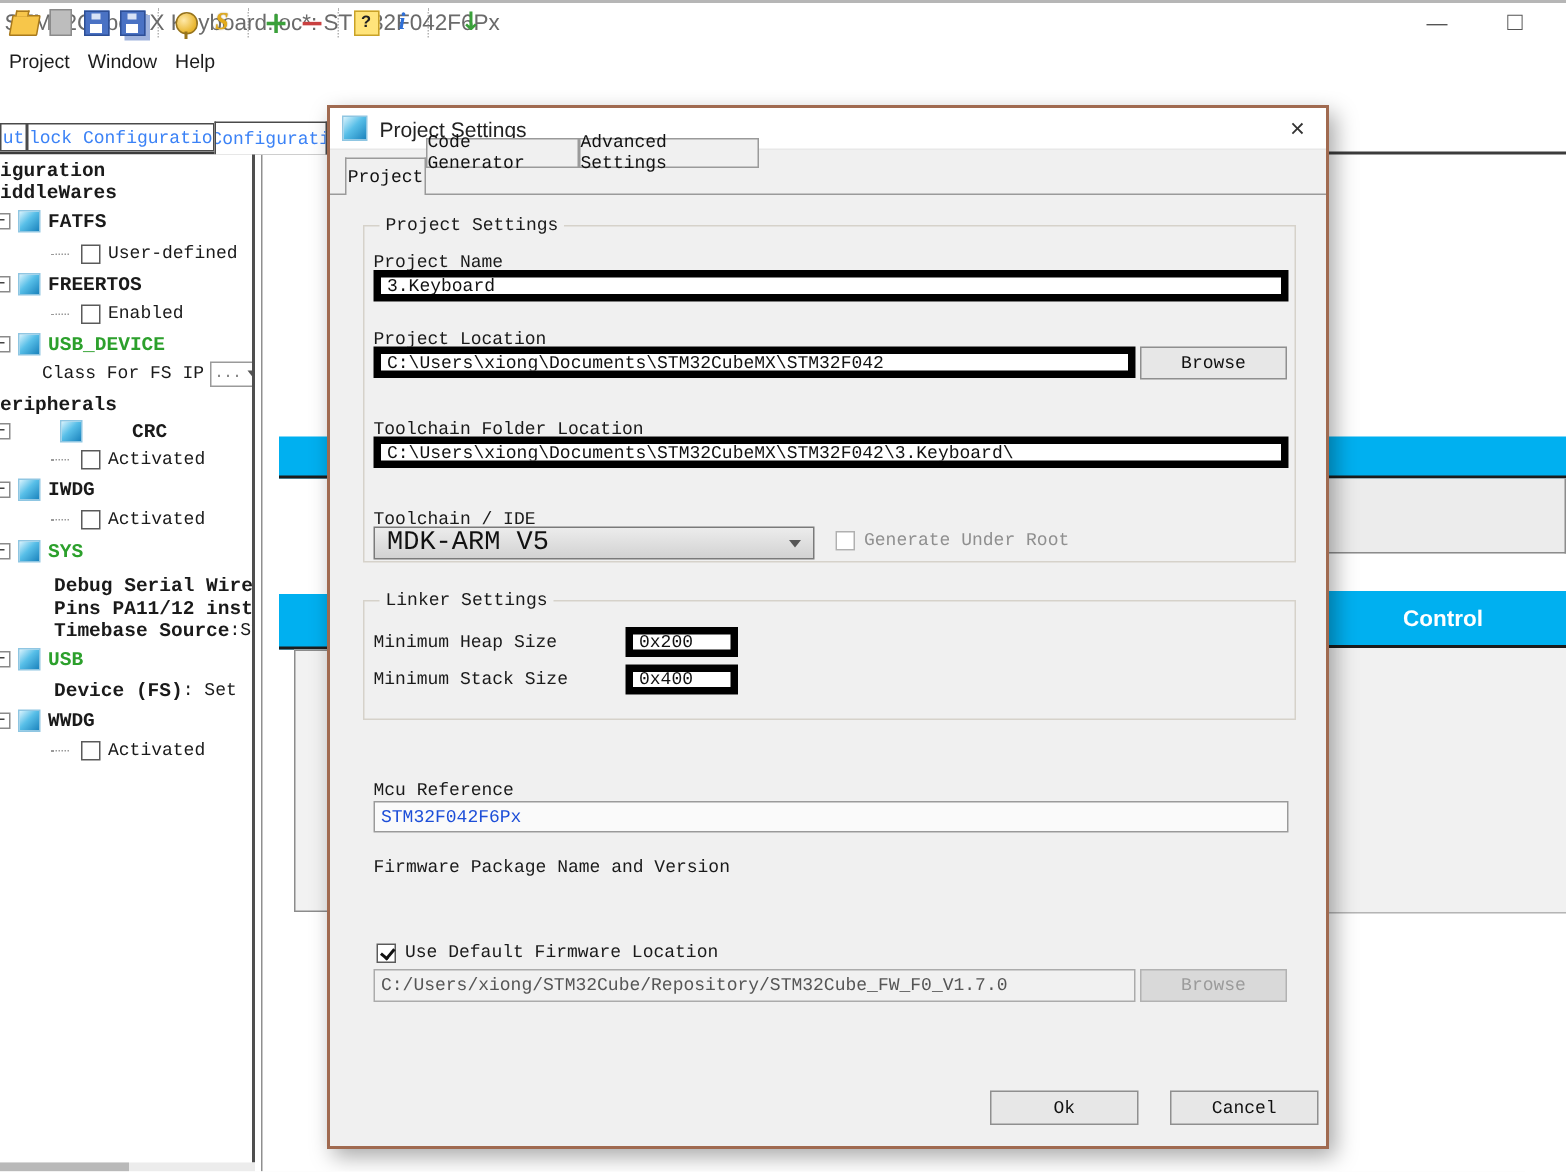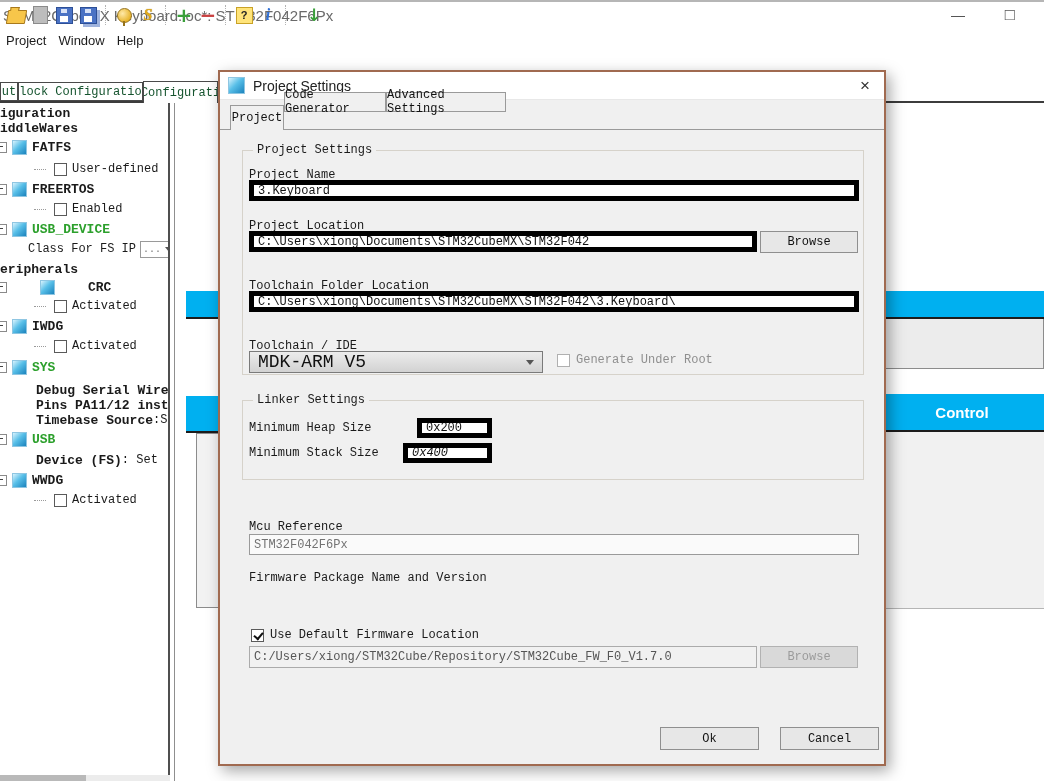--- a/index.html
+++ b/index.html
@@ -28,21 +28,21 @@
   .gl-script{font:italic bold 16px "Liberation Serif",serif;color:#e3ab1c;text-shadow:0 0 1px #8a6a10;}
   .gl-plus{font:bold 20px "DejaVu Sans",sans-serif;color:#3aa03a;}
   .gl-minus{font:bold 20px "DejaVu Sans",sans-serif;color:#c94040;}
   .gl-help{width:15px;height:15px;background:#ffe47a;border:1px solid #c9a227;font:bold 11px "Liberation Sans",sans-serif;
            display:flex;align-items:center;justify-content:center;color:#222;}
   .gl-info{font:italic bold 16px "Liberation Serif",serif;color:#2f6fd6;}
   .gl-down{font:bold 17px "DejaVu Sans",sans-serif;color:#3aa03a;}
   
   .vtabs-line{left:0;top:101px;width:1044px;height:2px;background:#3c3c3c;}
   .vtab{top:82px;height:19px;background:#fff;border:1px solid #4a4a4a;display:flex;align-items:center;
-        justify-content:center;font-family:"Liberation Mono","DejaVu Sans Mono",monospace;font-size:12px;color:#14532d;
+        justify-content:center;font-family:"Liberation Mono","DejaVu Sans Mono",monospace;font-size:12px;color:#3b82f6;
         box-sizing:border-box;white-space:nowrap;overflow:hidden;}
   .vtab.active{top:81px;height:22px;border-bottom:none;z-index:3;background:#fff;}
   
   .treepanel{left:0;top:103px;width:170px;height:672px;background:#fff;border-right:2px solid #4f4f4f;
              box-sizing:border-box;overflow:hidden;z-index:5;}
   .panel-edge{left:174px;top:103px;width:1px;height:678px;background:#8f8f8f;}
   .trow{position:absolute;height:18px;display:flex;align-items:center;white-space:nowrap;
         font-family:"Liberation Mono","DejaVu Sans Mono",monospace;font-size:12px;color:#1a1a1a;}
   .trow .lbl-b{font-weight:bold;font-size:13px;}
   .trow.section{left:0;font-weight:bold;font-size:13px;}
@@ -80,21 +80,21 @@
         font-family:"Liberation Mono","DejaVu Sans Mono",monospace;font-size:12px;color:#111;box-sizing:border-box;}
   .dtab.active{top:33px;height:25px;border-bottom:none;z-index:2;}
   .dtabline{left:0;top:57px;width:664px;height:1px;background:#9a9a9a;}
   .gb{border:1px solid #d6d2ca;box-sizing:border-box;}
   .gb-title{position:absolute;top:-8px;left:10px;background:#f0f0f0;padding:0 4px;
         font-family:"Liberation Mono","DejaVu Sans Mono",monospace;font-size:12px;color:#1a1a1a;white-space:nowrap;}
   .flabel{font-family:"Liberation Mono","DejaVu Sans Mono",monospace;font-size:12px;color:#1a1a1a;white-space:nowrap;}
   .finput{background:#fff;border:5px solid #000000;font-family:"Liberation Mono","DejaVu Sans Mono",monospace;
         font-size:12px;color:#111;padding:0 4px;box-sizing:border-box;}
   .freadonly{background:#fafafa;border:1px solid #9a9a9a;font-family:"Liberation Mono","DejaVu Sans Mono",monospace;
-        font-size:12px;color:#737373;display:flex;align-items:center;padding:0 4px;box-sizing:border-box;overflow:hidden;white-space:nowrap;}
+        font-size:12px;color:#1d4ed8;display:flex;align-items:center;padding:0 4px;box-sizing:border-box;overflow:hidden;white-space:nowrap;}
   .fdisabled{background:#f1f1f1;border:1px solid #ababab;color:#555;}
   .btn{background:#e7e7e7;border:1px solid #8f8f8f;font-family:"Liberation Mono","DejaVu Sans Mono",monospace;
         font-size:12px;color:#111;display:flex;align-items:center;justify-content:center;box-sizing:border-box;}
   .btn.disabled{background:#d9d9d9;border-color:#b2b2b2;color:#9b9b9b;}
   .dselect{background:linear-gradient(#ececec,#d2d2d2);border:1px solid #7a7a7a;display:flex;align-items:center;
         justify-content:space-between;padding:0 8px;box-sizing:border-box;
         font-family:"Liberation Mono","DejaVu Sans Mono",monospace;font-size:18px;color:#111;}
   .graylabel{color:#8f8f8f;}
 </style>
 </head>
@@ -334,21 +334,21 @@
       <span class="cb" style="border-color:#b0b0b0;"></span>
       <span class="flabel graylabel">Generate Under Root</span>
     </div>
 
     <div class="abs gb" style="left:22px;top:328px;width:622px;height:80px;">
       <span class="gb-title">Linker Settings</span>
     </div>
     <div class="abs flabel" style="left:29px;top:349px;">Minimum Heap Size</div>
     <input class="abs finput" style="left: 197px; top: 346px; width: 75px; height: 20px;" value="0x200">
     <div class="abs flabel" style="left:29px;top:374px;">Minimum Stack Size</div>
-    <input class="abs finput" style="left: 183px; top: 371px; width: 89px; height: 20px; font-style: italic;" value="0x400">
+    <input class="abs finput" style="left: 197px; top: 371px; width: 75px; height: 20px;" value="0x400">
 
     <div class="abs flabel" style="left:29px;top:448px;">Mcu Reference</div>
     <div class="abs freadonly" style="left:29px;top:462px;width:610px;height:21px;">STM32F042F6Px</div>
     <div class="abs flabel" style="left:29px;top:499px;">Firmware Package Name and Version</div>
     <div class="abs" style="left:31px;top:556px;display:flex;align-items:center;gap:6px;">
       <span class="cb checked"></span>
       <span class="flabel">Use Default Firmware Location</span>
     </div>
     <div class="abs freadonly fdisabled" style="left:29px;top:574px;width:508px;height:22px;">C:/Users/xiong/STM32Cube/Repository/STM32Cube_FW_F0_V1.7.0</div>
     <div class="abs btn disabled" style="left:540px;top:574px;width:98px;height:22px;">

